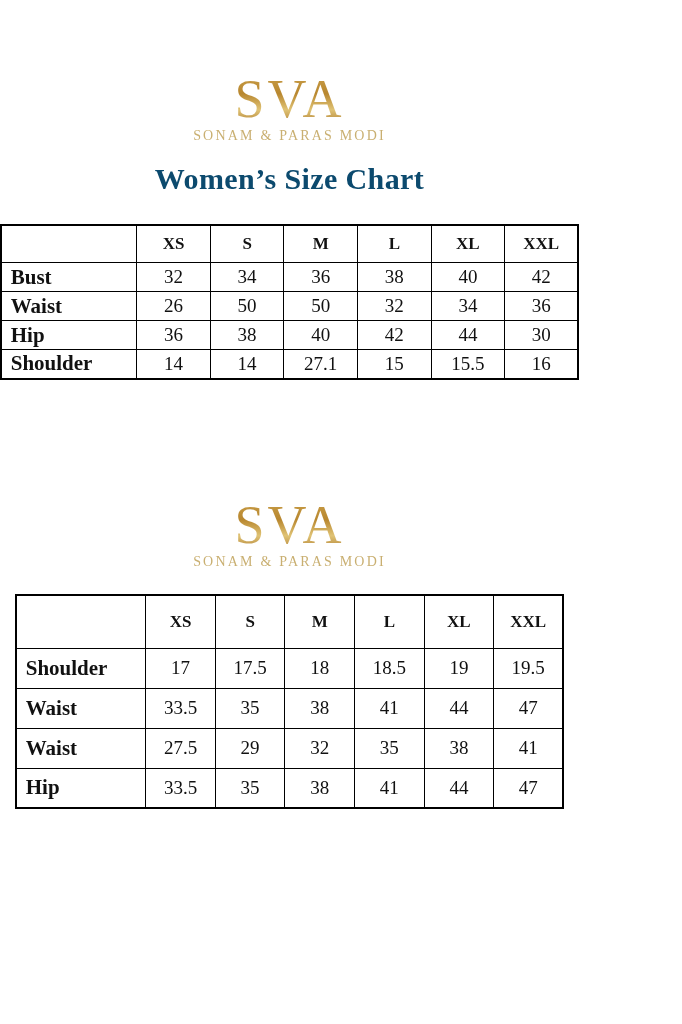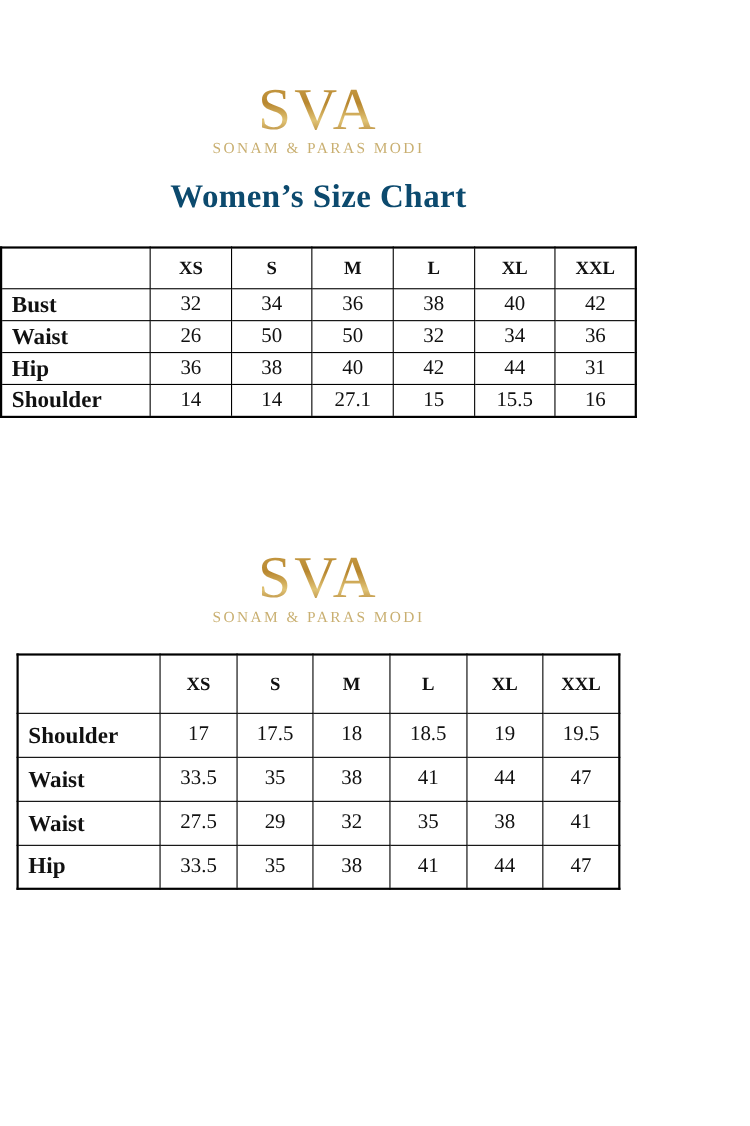--- a/index.html
+++ b/index.html
@@ -167,21 +167,21 @@
           <td>34</td>
           <td>36</td>
         </tr>
         <tr>
           <th>Hip</th>
           <td>36</td>
           <td>38</td>
           <td>40</td>
           <td>42</td>
           <td>44</td>
-          <td>31</td>
+          <td>30</td>
         </tr>
         <tr>
           <th>Shoulder</th>
           <td>14</td>
           <td>14</td>
           <td>27.1</td>
           <td>15</td>
           <td>15.5</td>
           <td>16</td>
         </tr>

